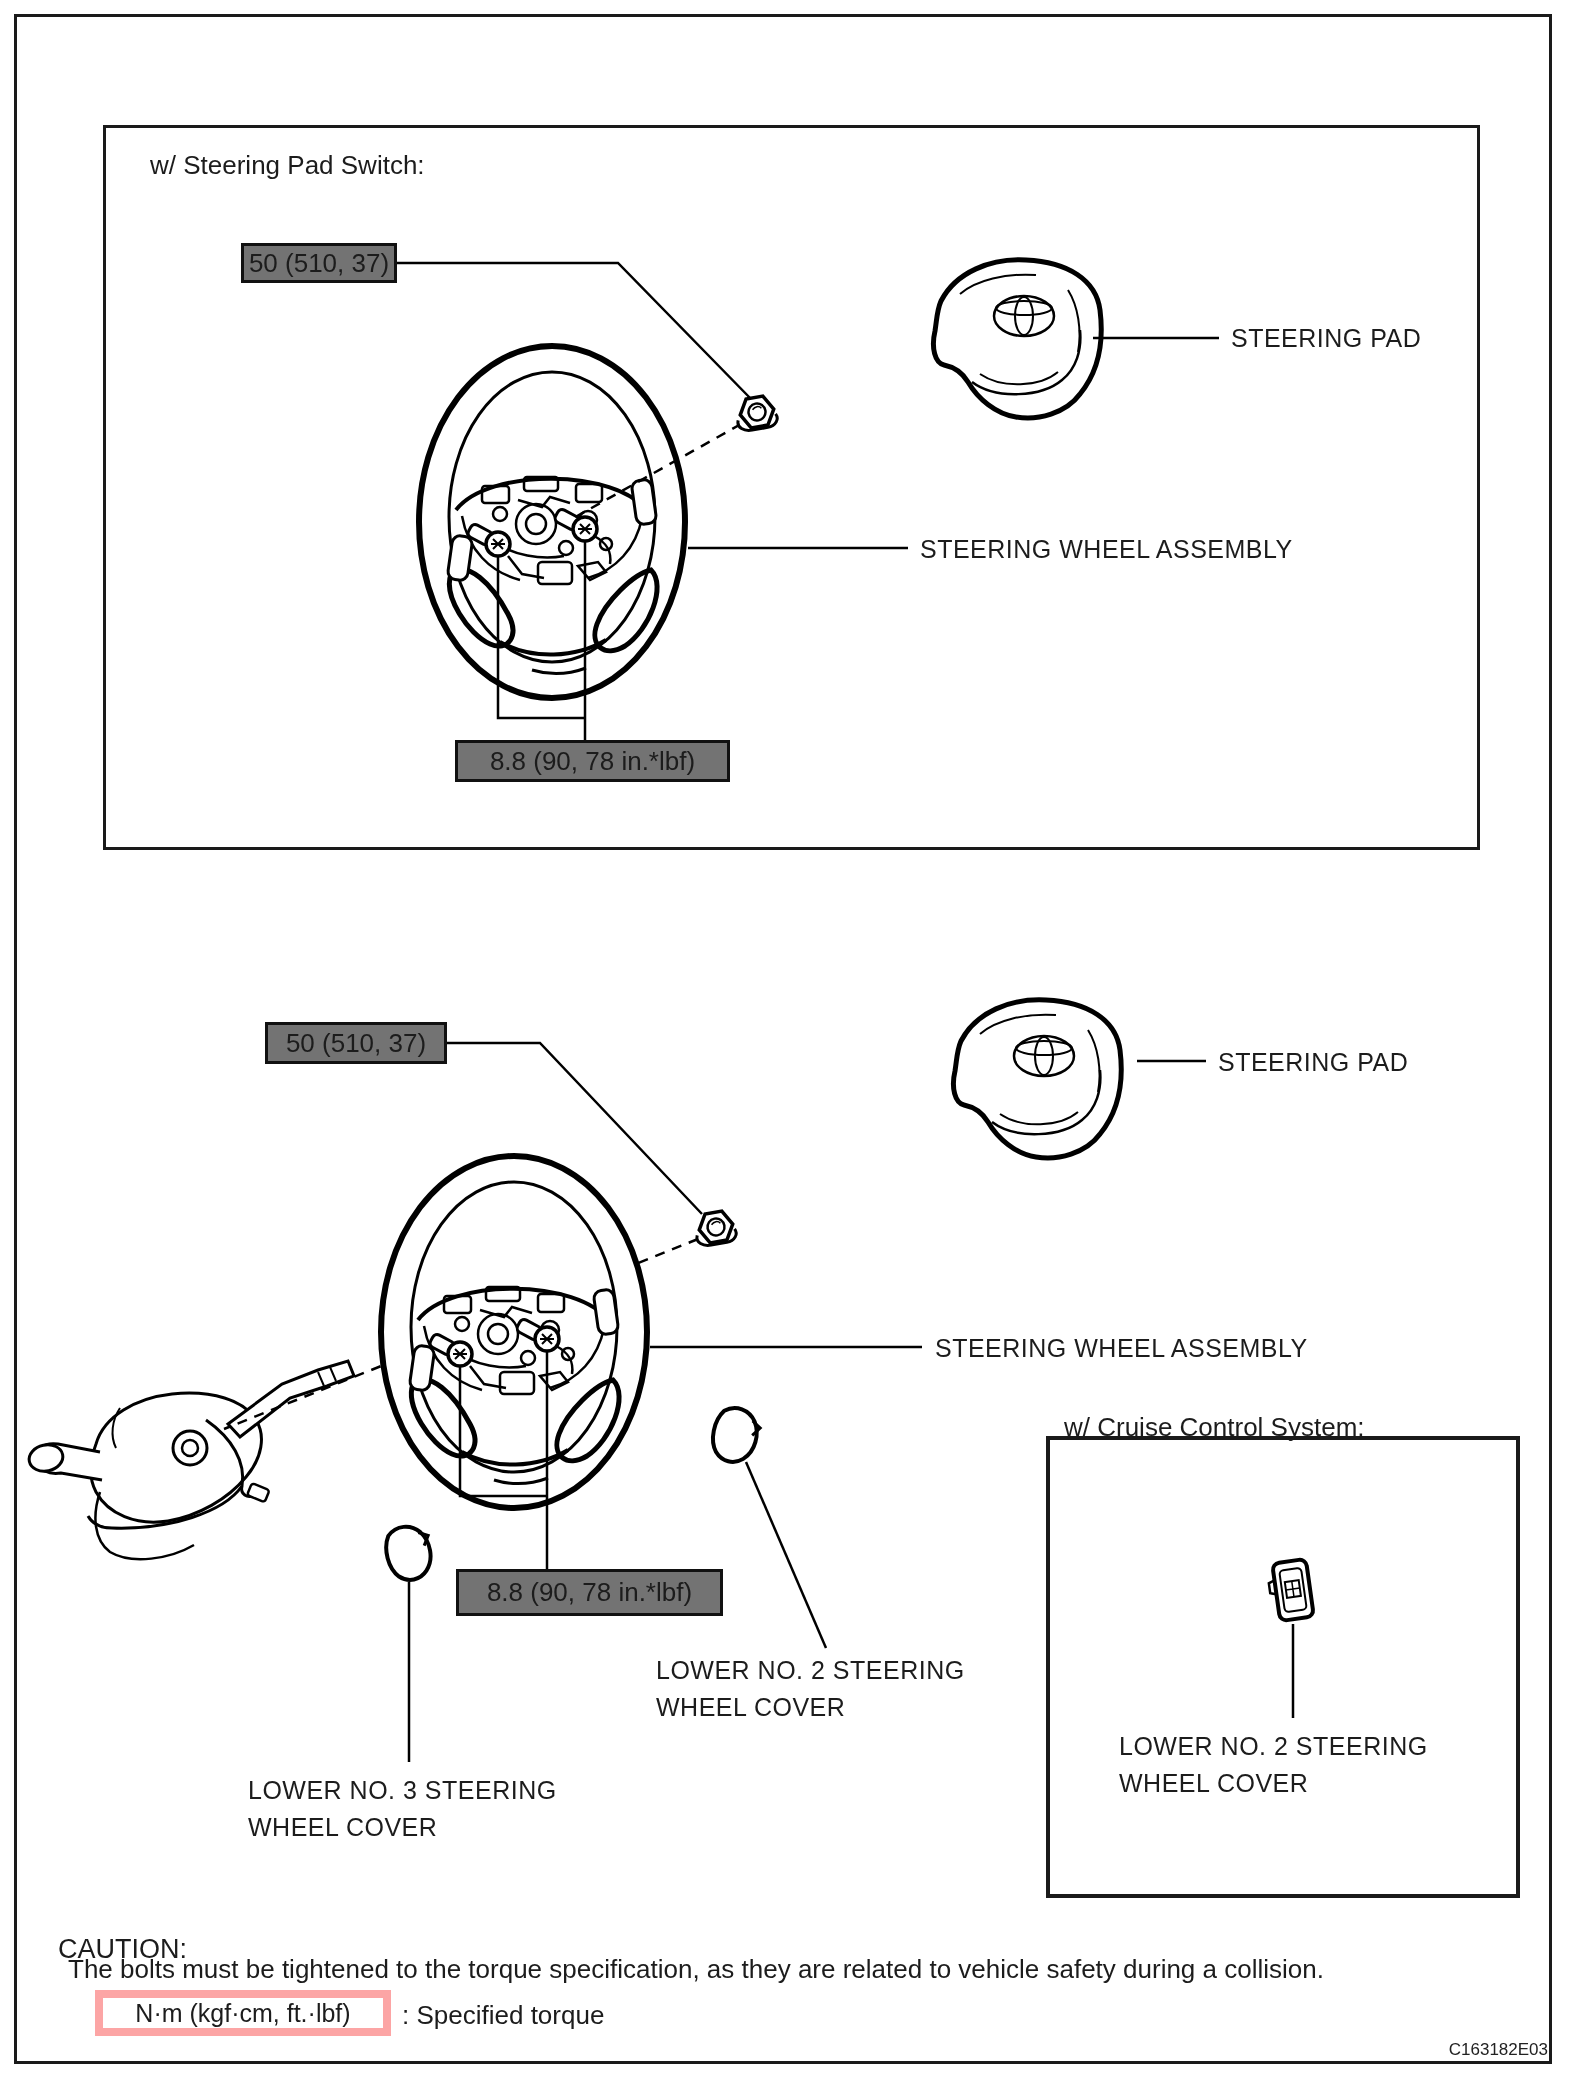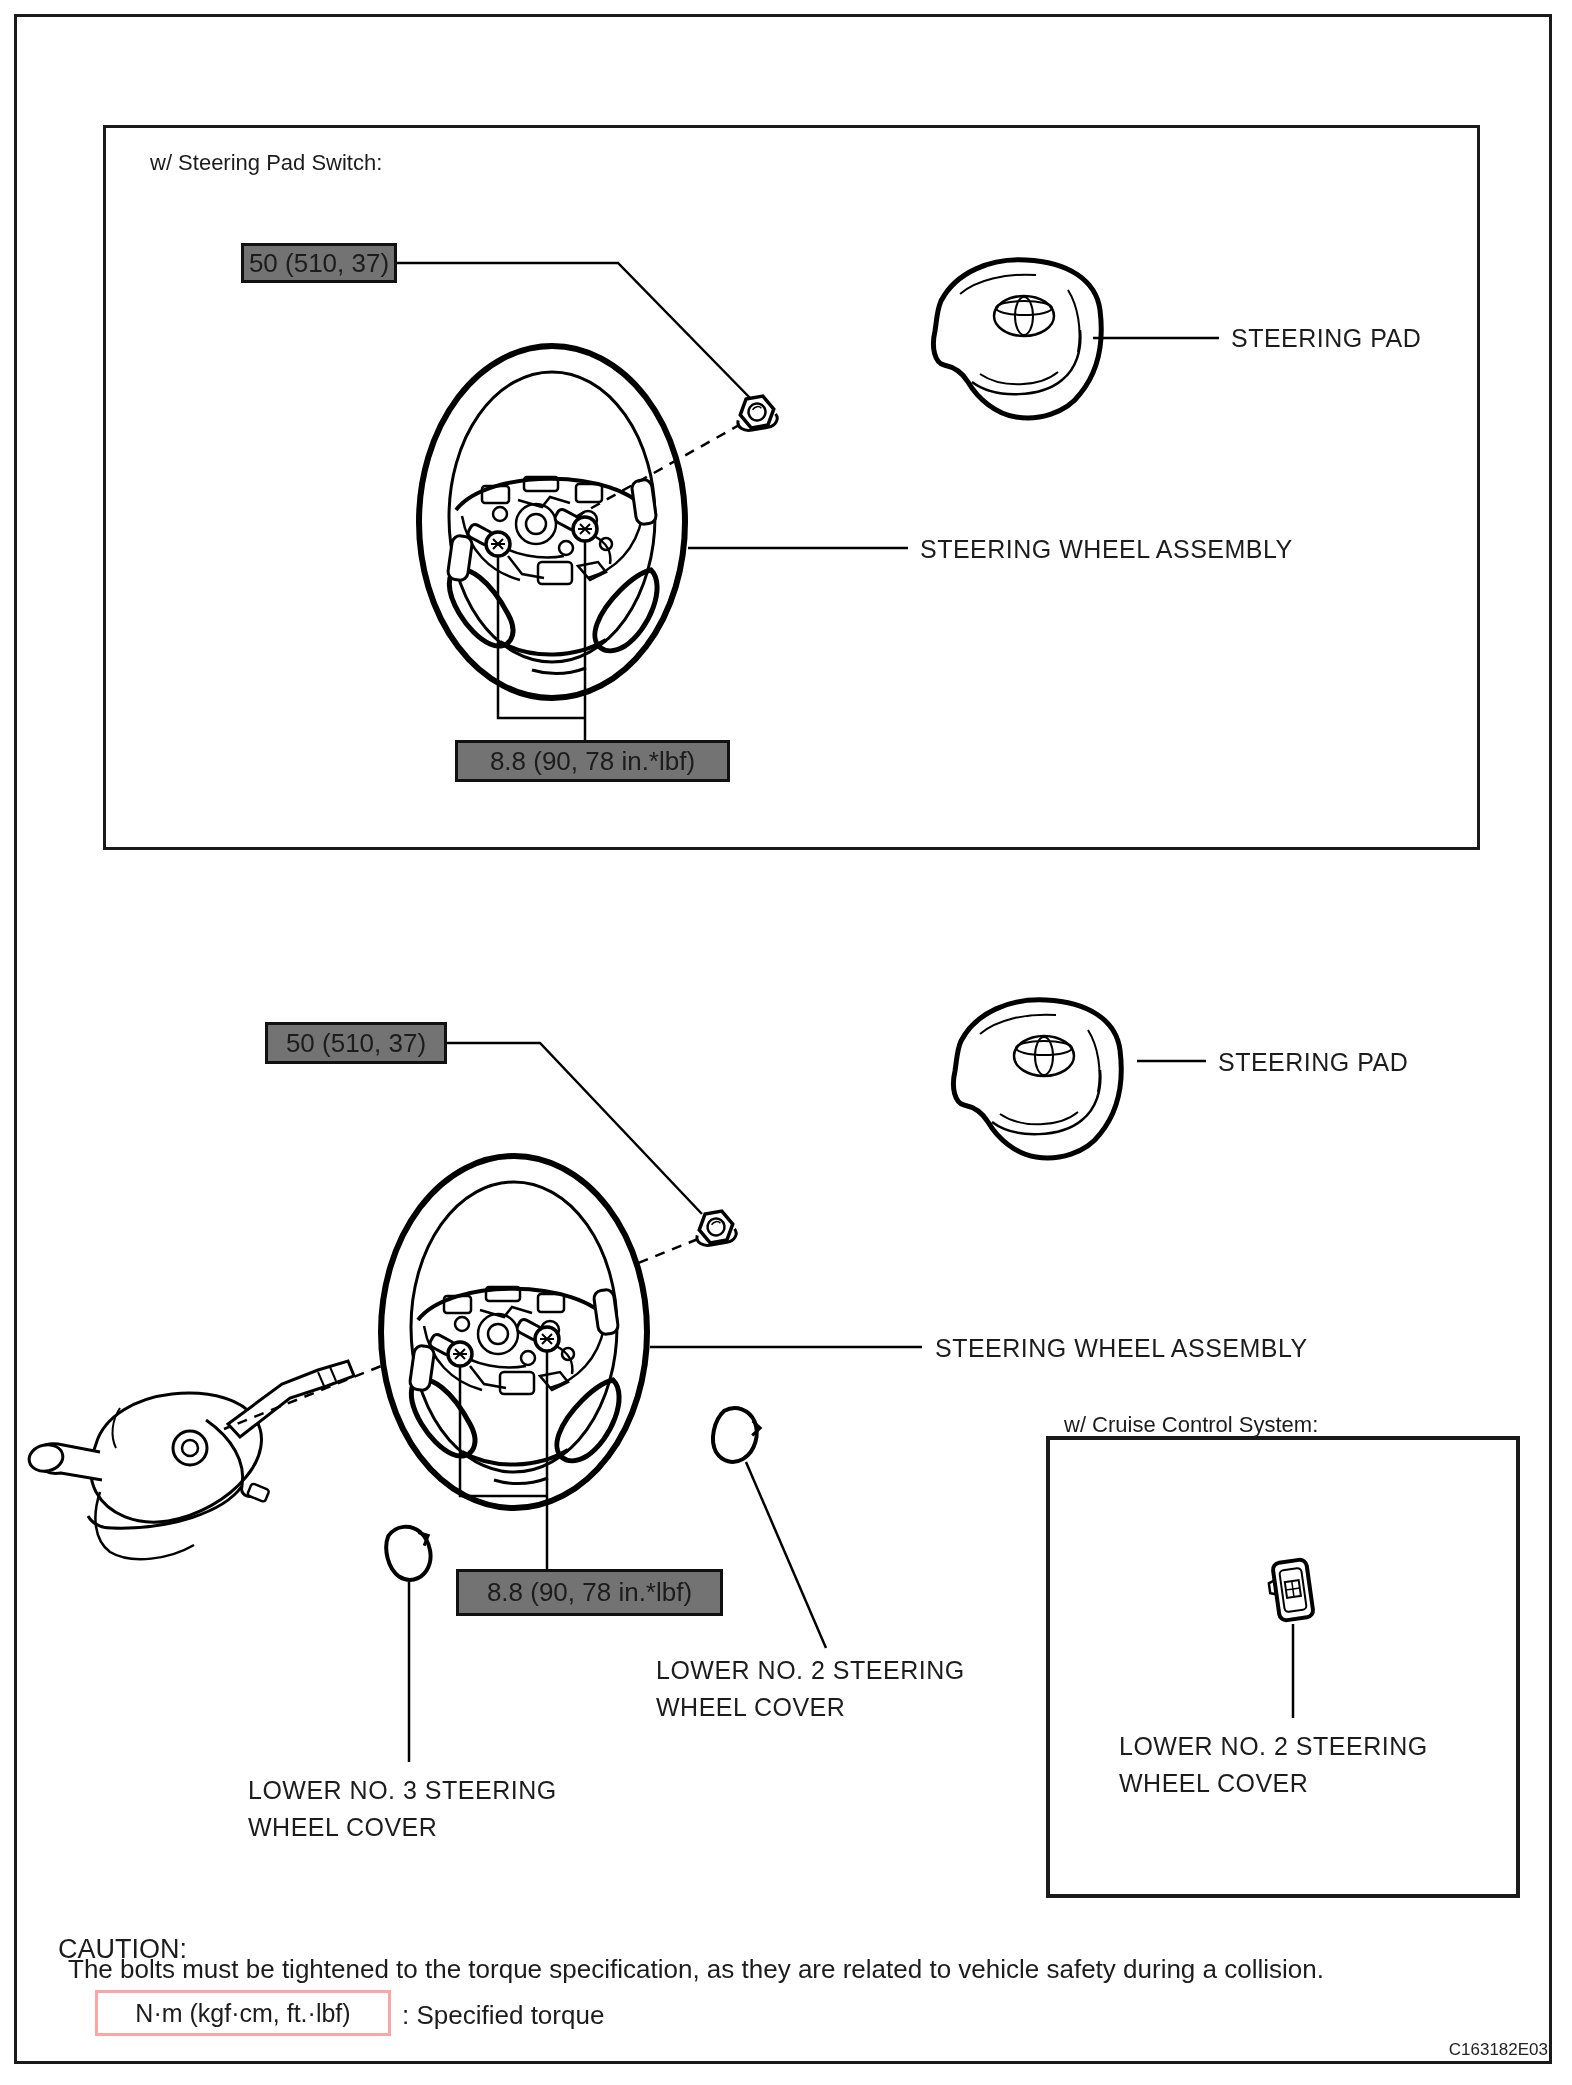--- a/index.html
+++ b/index.html
@@ -4,27 +4,27 @@
 <style>
   html,body{margin:0;padding:0;background:#fff;}
   .page{position:relative;width:1572px;height:2085px;background:#fff;
         font-family:"Liberation Sans",sans-serif;color:#111;overflow:hidden;}
   .frame{position:absolute;left:14px;top:14px;width:1538px;height:2050px;
          border:3px solid #1a1a1a;box-sizing:border-box;}
   .art{position:absolute;left:0;top:0;width:1572px;height:2085px;}
   .abs{position:absolute;white-space:nowrap;}
   .section-box{position:absolute;border:3px solid #1a1a1a;box-sizing:border-box;background:transparent;}
   .section-box.thick{border-width:4px;}
-  .title{font-size:22px;color:#1c1c1c;}
+  .title{font-size:26px;color:#1c1c1c;}
   .label{font-size:25px;color:#1c1c1c;letter-spacing:0.5px;}
   .label.two-line{line-height:37px;}
   .torque-box{position:absolute;border:3px solid #111;box-sizing:border-box;background:#737373;
               display:flex;align-items:center;justify-content:center;
               font-size:26px;color:#1c1c1c;}
-  .spec-box{position:absolute;border:3px solid #fca5a5;box-sizing:border-box;background:#fff;
+  .spec-box{position:absolute;border:8px solid #fca5a5;box-sizing:border-box;background:#fff;
             display:flex;align-items:center;justify-content:center;font-size:25px;color:#1c1c1c;}
   .caution-h{font-size:27px;color:#1c1c1c;}
   .caution-b{font-size:26px;color:#1c1c1c;}
   .doccode{font-size:17px;color:#222;text-align:right;width:150px;}
 </style>
 </head>
 <body>
 
 <div class="page">
 

